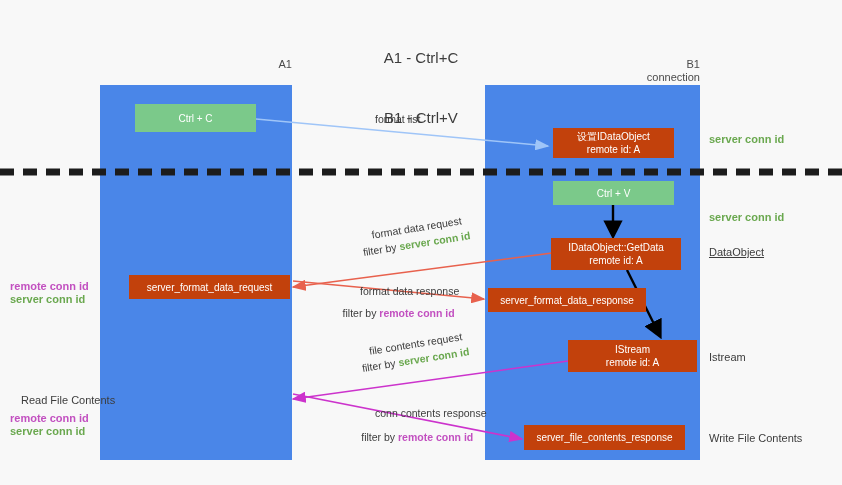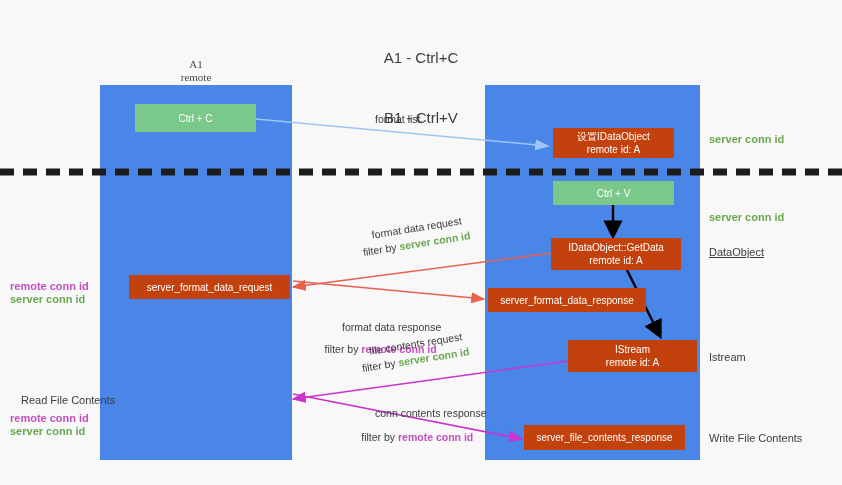--- a/index.html
+++ b/index.html
@@ -28,25 +28,24 @@
     left: 0; top: 8px; width: 842px;
     font-size: 15px;
     line-height: 20px;
     color: #3c3c3c;
     white-space: pre;
   }
   #title div { font-size: 15px; }
 
   
   .lane-head {
-    text-align: center;
+    text-align: right;
     font-size: 11px;
     line-height: 13px;
     color: #4a4a4a;
-    font-family: Liberation Serif, serif;
   }
   .lane-head .l2 { display: block; }
 
   
   .lane {
     background: #4a86e8;
   }
 
   
   .box {
@@ -99,21 +98,24 @@
 
 <div id="stage">
 
   <div class="abs" id="title">
     <div>A1 - Ctrl+C</div>
     <div>B1 - Ctrl+V</div>
   </div>
 
   <div class="abs lane-head" style="left:100px; top:58px; width:192px;">
     <span>A1</span>
-    <span class="l2">remote</span>
+  </div>
+  <div class="abs lane-head" style="left:485px; top:58px; width:215px;">
+    <span>B1</span>
+    <span class="l2">connection</span>
   </div>
 
   <div class="abs lane" style="left:100px; top:85px; width:192px; height:375px;"></div>
   <div class="abs lane" style="left:485px; top:85px; width:215px; height:375px;"></div>
 
   <svg class="overlay" viewBox="0 0 842 485" xmlns="http://www.w3.org/2000/svg">
     <defs>
       <marker id="ah-blue" markerWidth="9" markerHeight="7" refX="8" refY="3.5" orient="auto">
         <polygon points="0,0 9,3.5 0,7" fill="#9fc5f8"></polygon>
       </marker>
@@ -187,21 +189,21 @@
 
   <div class="abs" style="left:363px; top:229px;">
     <div class="edge-label rot-up">
       <span>format data request</span>
     </div>
     <div class="edge-label rot-up" style="margin-top:2px;">
       <span>filter by </span><span class="green-b">server conn id</span>
     </div>
   </div>
 
-  <div class="abs" style="left:342px; top:284px;margin-top:36px;">
+  <div class="abs" style="left:360px; top:284px;">
     <div class="edge-label">
       <span>format data response</span>
     </div>
     <div class="edge-label" style="margin-top:8px; margin-left:-22px;">
       <span>filter by </span><span class="magenta-b">remote conn id</span>
     </div>
   </div>
 
   <div class="abs" style="left:362px; top:345px;">
     <div class="edge-label rot-up">

